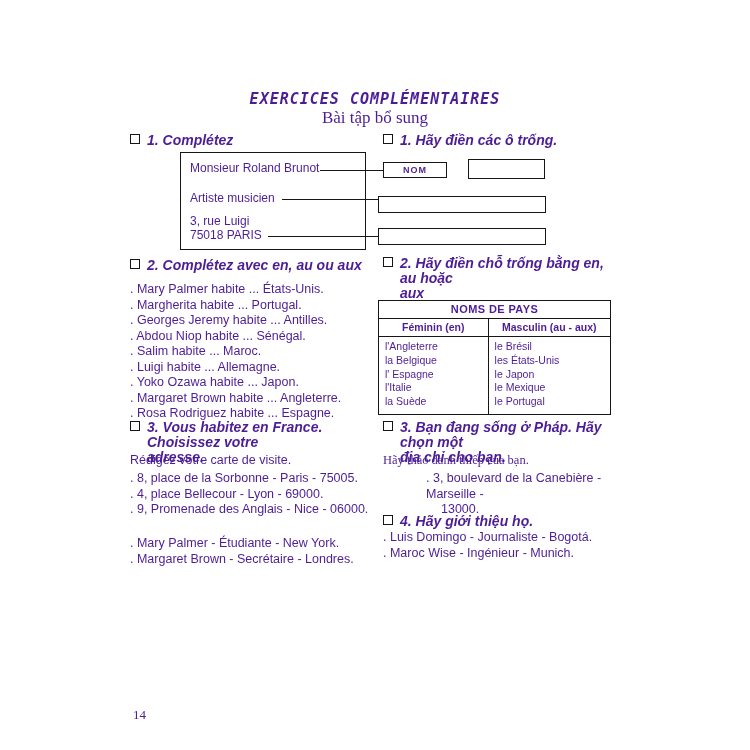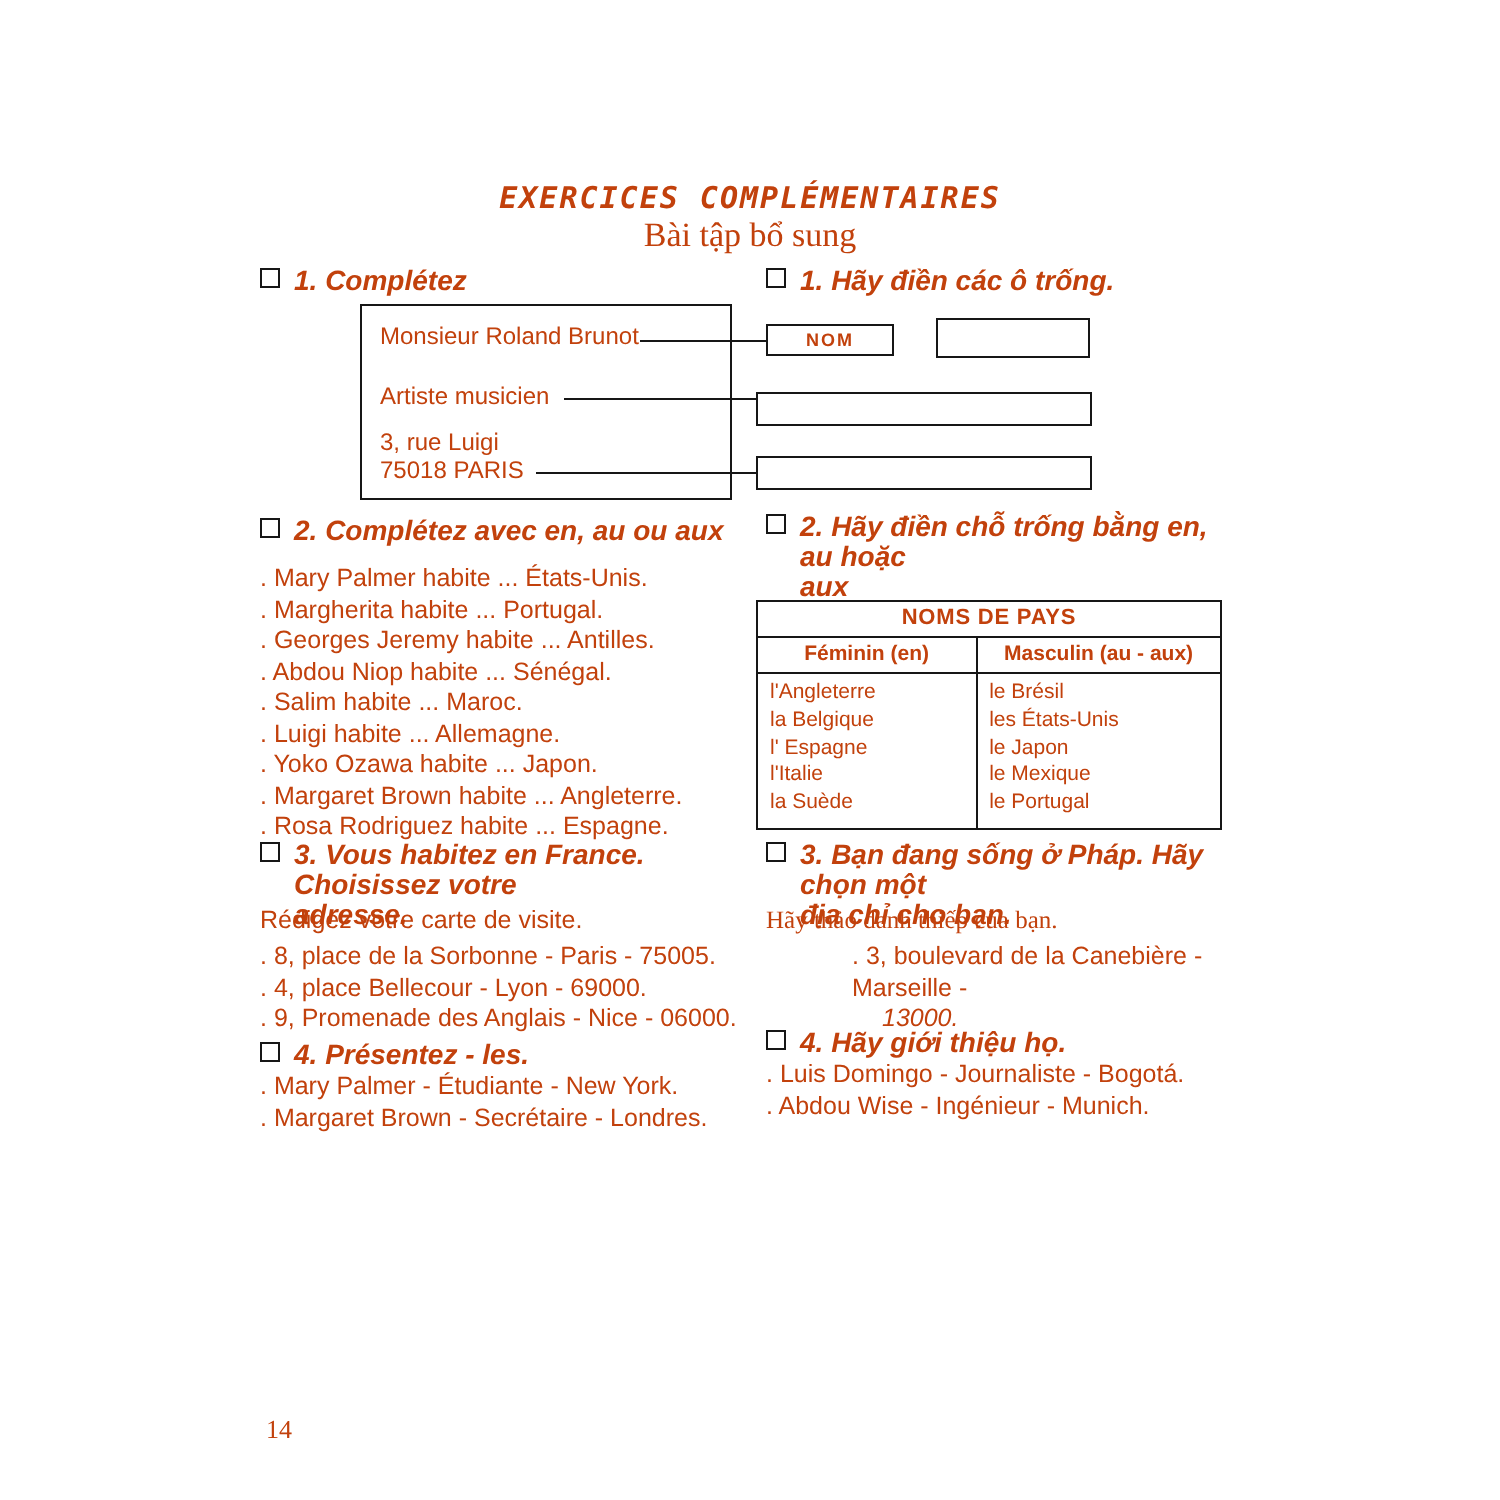--- a/index.html
+++ b/index.html
@@ -1,19 +1,19 @@
 <!DOCTYPE html>
 <html><head>
 <meta charset="utf-8">
 <style>
   * { margin:0; padding:0; box-sizing:border-box; }
   html,body { background:#ffffff; }
   .page {
     position:relative; width:750px; height:750px; background:#ffffff;
-    color:#c2410c; font-family:"Liberation Sans","DejaVu Sans",sans-serif;
+    color:#4c1d95; font-family:"Liberation Sans","DejaVu Sans",sans-serif;
     overflow:hidden;
   }
   .title {
     position:absolute; left:0; right:0; top:90px; text-align:center;
     font-family:"DejaVu Sans Mono","Liberation Mono",monospace;
     font-weight:bold; font-style:italic; font-size:15px; letter-spacing:1px;
   }
   .subtitle {
     position:absolute; left:0; right:0; top:108px; text-align:center;
     font-family:"Liberation Serif","DejaVu Serif",serif;
@@ -48,21 +48,21 @@
     padding:2px 0 3px; border-bottom:1.2px solid #161616; letter-spacing:.4px;
   }
   .ptable-head { display:flex; border-bottom:1.2px solid #161616; font-weight:bold; }
   .ptable-head > div { padding:2px 0 3px; text-align:center; }
   .pcol1 { width:47%; }
   .pcol2 { width:53%; border-left:1.2px solid #161616; }
   .ptable-body { display:flex; }
   .ptable-body > div { padding:3px 0 5px 6px; }
   .ptable-body .row { line-height:13.8px; white-space:nowrap; }
   .wrapline { display:block;margin-left:41px; }
-  .indent15 { padding-left:15px;font-style:italic; }
+  .indent15 { padding-left:15px; }
   .pageno {
     position:absolute; left:133px; top:707px; font-size:13px;
     font-family:"Liberation Serif","DejaVu Serif",serif;
   }
 </style>
 </head>
 <body>
 
 <div class="page">
 
@@ -155,33 +155,29 @@
     <span class="cb"></span>
     <span class="hl">3. Bạn đang sống ở Pháp. Hãy chọn một</span>
     <span class="hl">địa chỉ cho bạn.</span>
   </div>
   <div class="txt serif" style="left:383px; top:453px">Hãy thảo danh thiếp của bạn.</div>
   <div class="txt" style="left:385px; top:471px; width:235px">
     <span class="wrapline">. 3, boulevard de la Canebière - Marseille -</span>
     <span class="wrapline indent15">13000.</span>
   </div>
 
-  <div class="h" style="left:130px; top:520px; width:240px">
-    <span class="cb"></span>
-    <span>4. Présentez - les.</span>
-  </div>
   <div class="txt list" style="left:130px; top:536px">
     <div>. Mary Palmer - Étudiante - New York.</div>
     <div>. Margaret Brown - Secrétaire - Londres.</div>
   </div>
 
   <div class="h" style="left:383px; top:514px; width:230px">
     <span class="cb"></span>
     <span>4. Hãy giới thiệu họ.</span>
   </div>
   <div class="txt list" style="left:383px; top:530px">
     <div>. Luis Domingo - Journaliste - Bogotá.</div>
-    <div>. Abdou Wise - Ingénieur - Munich.</div>
+    <div>. Maroc Wise - Ingénieur - Munich.</div>
   </div>
 
   <div class="pageno">14</div>
 
 </div>
 
 </body></html>

